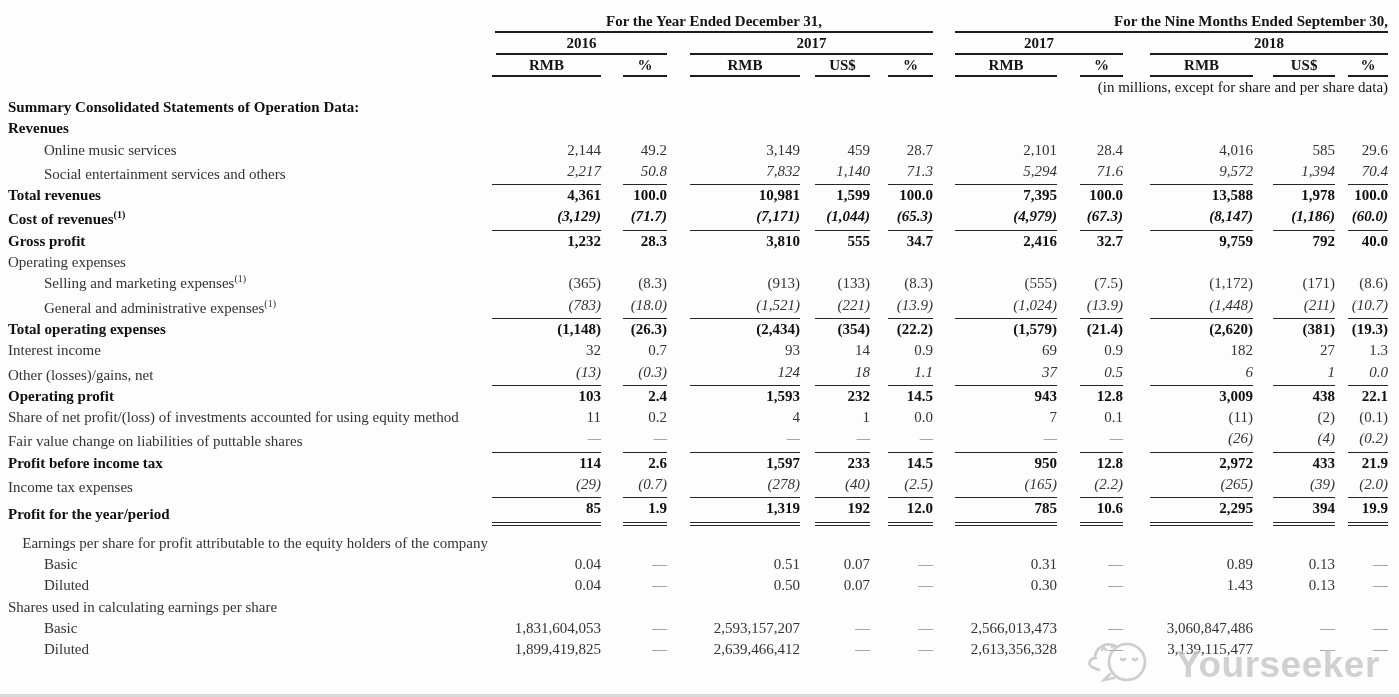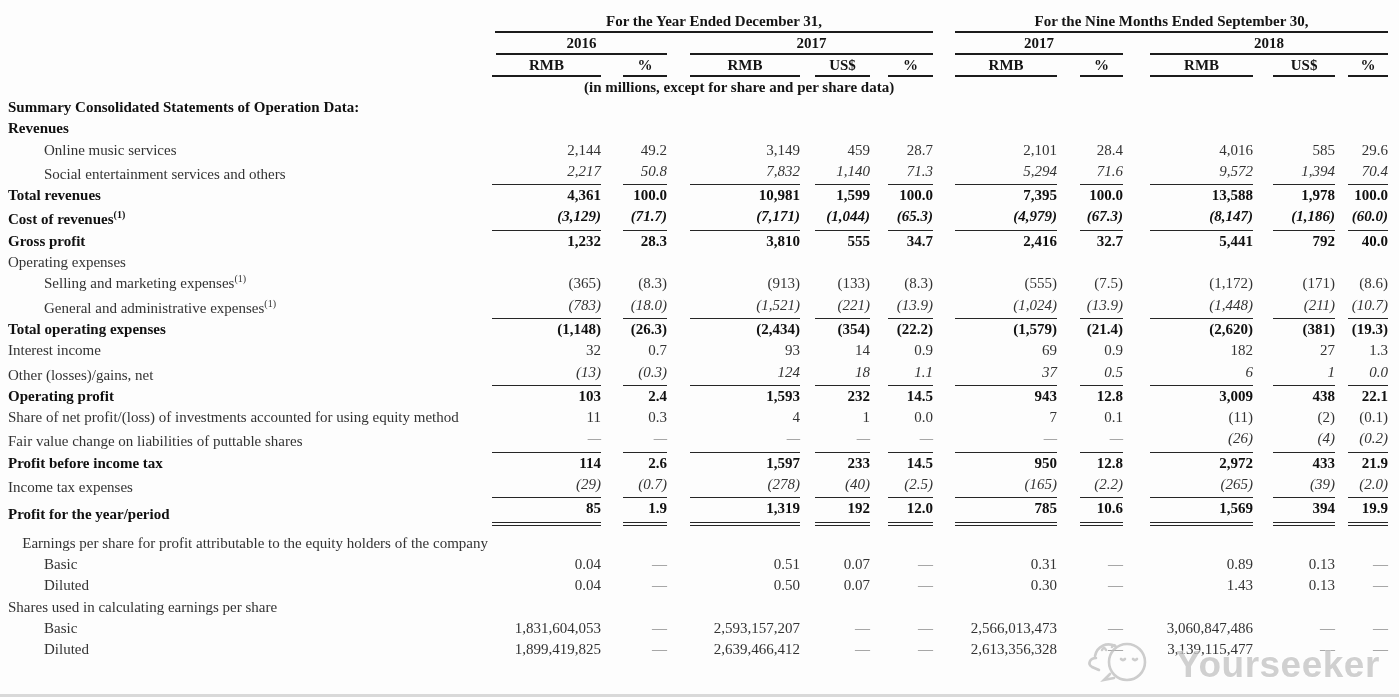--- a/index.html
+++ b/index.html
@@ -8,25 +8,25 @@
   table{border-collapse:collapse;table-layout:fixed;width:1388px;}
   th,td{padding:0;margin:0;font-weight:normal;vertical-align:bottom;}
   
   .c1{padding-left:4px;}.c2{padding-left:22px;}.c3{padding-left:23px;}
   .c4{padding-left:15px;}.c5{padding-left:18px;}.c6{padding-left:22px;}
   .c7{padding-left:23px;}.c8{padding-left:27px;}.c9{padding-left:20px;}
   .c10{padding-left:13px;}
   
   thead th{font-weight:bold;color:#141414;font-size:15px;text-align:center;}
   thead .cell{border-bottom:2.2px solid #1c1c1c;padding-bottom:1px;}
-  .g1{padding-left:7px;}.g2{padding-left:22px;}
+  .g1{padding-left:7px;}.g2{padding-left:22px;text-align:right;}
   .g .cell{padding-top:13px;}
   .y1{padding-left:8px;}.y2{padding-left:23px;}.y3{padding-left:22px;}.y4{padding-left:27px;}
   .y .cell,.u .cell{padding-top:2px;}
-  .note{text-align:left;font-weight:bold;padding-left:96px;}
+  .note{text-align:right;font-weight:normal;padding-left:96px;}
   .note div{padding-top:2px;padding-bottom:1px;}
   
   tbody{font-size:15px;line-height:21.3px;}
   tbody td{color:#333;}
   .lbl{text-align:left;padding-left:8px;}
   .ind{padding-left:44px;}
   .hang{padding-left:28px;text-indent:-20px;}
   .v{text-align:right;}
   .v .cell{white-space:nowrap;}
   tr.b td, tr.b .cell{font-weight:bold;color:#101010;}
@@ -343,21 +343,21 @@
           <td class="v c5">
             <div class="cell">34.7</div>
           </td>
           <td class="v c6">
             <div class="cell">2,416</div>
           </td>
           <td class="v c7">
             <div class="cell">32.7</div>
           </td>
           <td class="v c8">
-            <div class="cell">5,441</div>
+            <div class="cell">9,759</div>
           </td>
           <td class="v c9">
             <div class="cell">792</div>
           </td>
           <td class="v c10">
             <div class="cell">40.0</div>
           </td>
         </tr>
         <tr>
           <td class="lbl">Operating expenses</td>
@@ -589,21 +589,21 @@
           <td class="v c10">
             <div class="cell">22.1</div>
           </td>
         </tr>
         <tr>
           <td class="lbl hang">Share of net profit/(loss) of investments accounted for using equity method</td>
           <td class="v c1">
             <div class="cell">11</div>
           </td>
           <td class="v c2">
-            <div class="cell">0.3</div>
+            <div class="cell">0.2</div>
           </td>
           <td class="v c3">
             <div class="cell">4</div>
           </td>
           <td class="v c4">
             <div class="cell">1</div>
           </td>
           <td class="v c5">
             <div class="cell">0.0</div>
           </td>
@@ -739,21 +739,21 @@
           <td class="v c5">
             <div class="cell">12.0</div>
           </td>
           <td class="v c6">
             <div class="cell">785</div>
           </td>
           <td class="v c7">
             <div class="cell">10.6</div>
           </td>
           <td class="v c8">
-            <div class="cell">1,569</div>
+            <div class="cell">2,295</div>
           </td>
           <td class="v c9">
             <div class="cell">394</div>
           </td>
           <td class="v c10">
             <div class="cell">19.9</div>
           </td>
         </tr>
         <tr class="sp">
           <td class="lbl hang">Earnings per share for profit attributable to the equity holders of the company</td>

